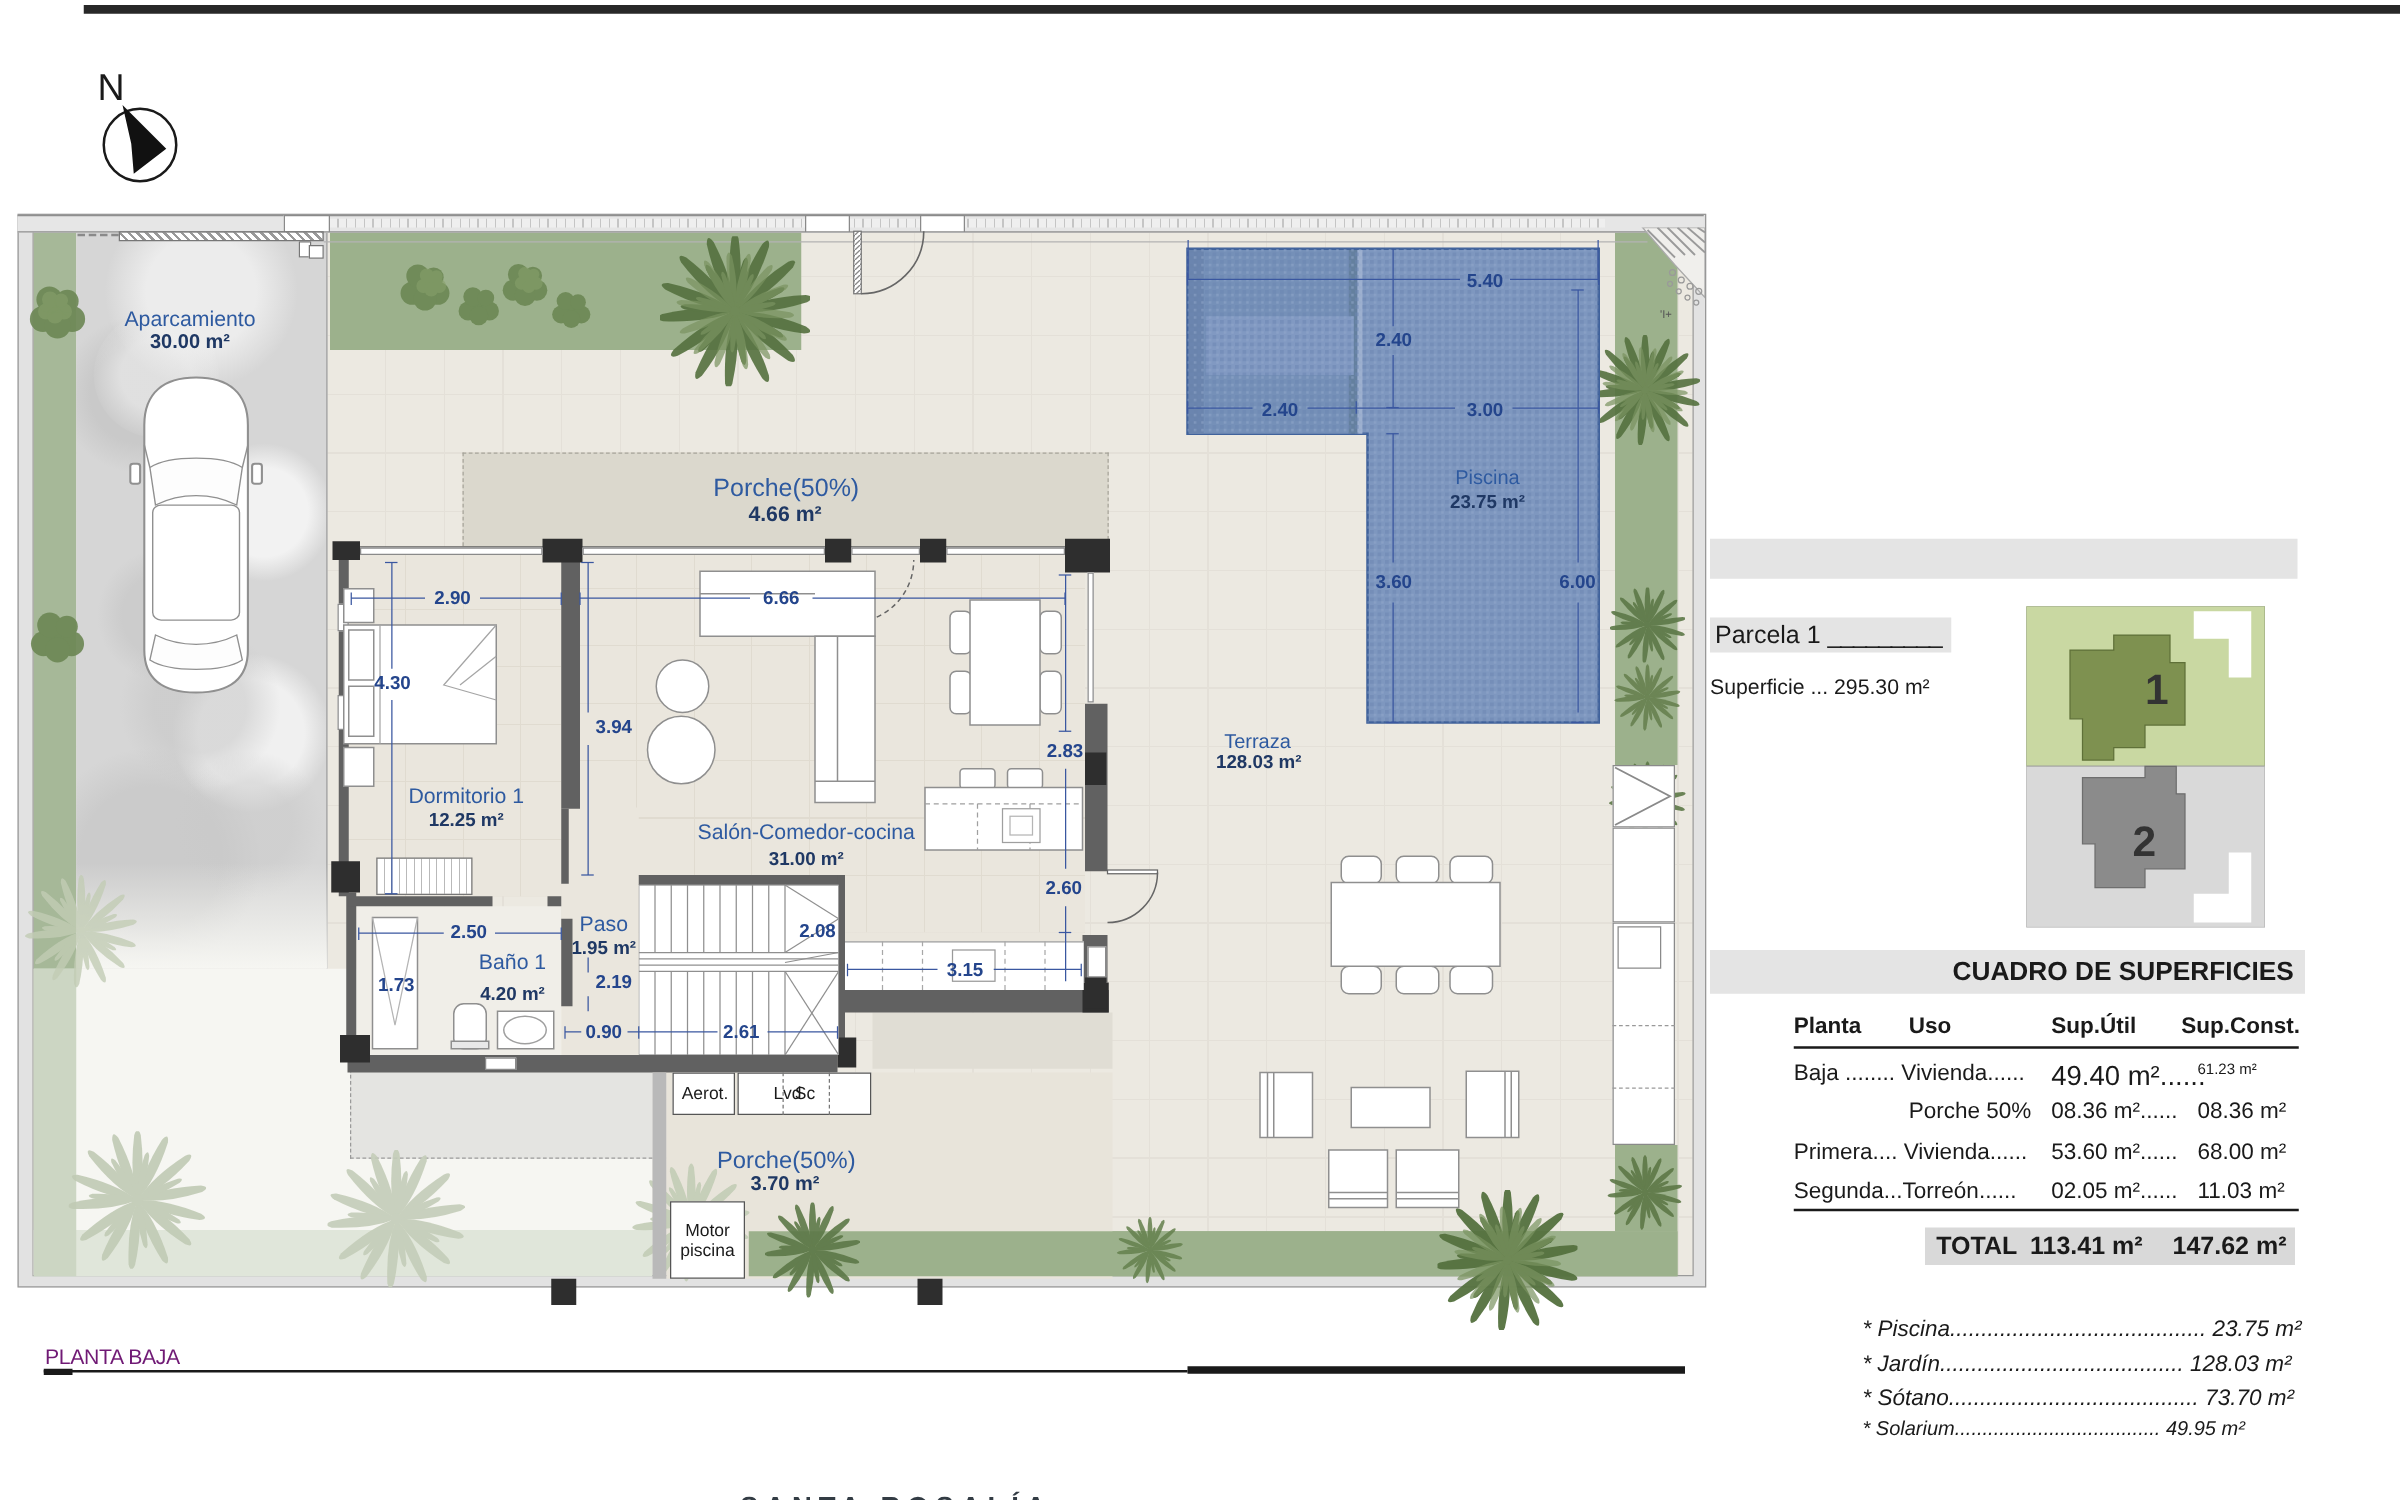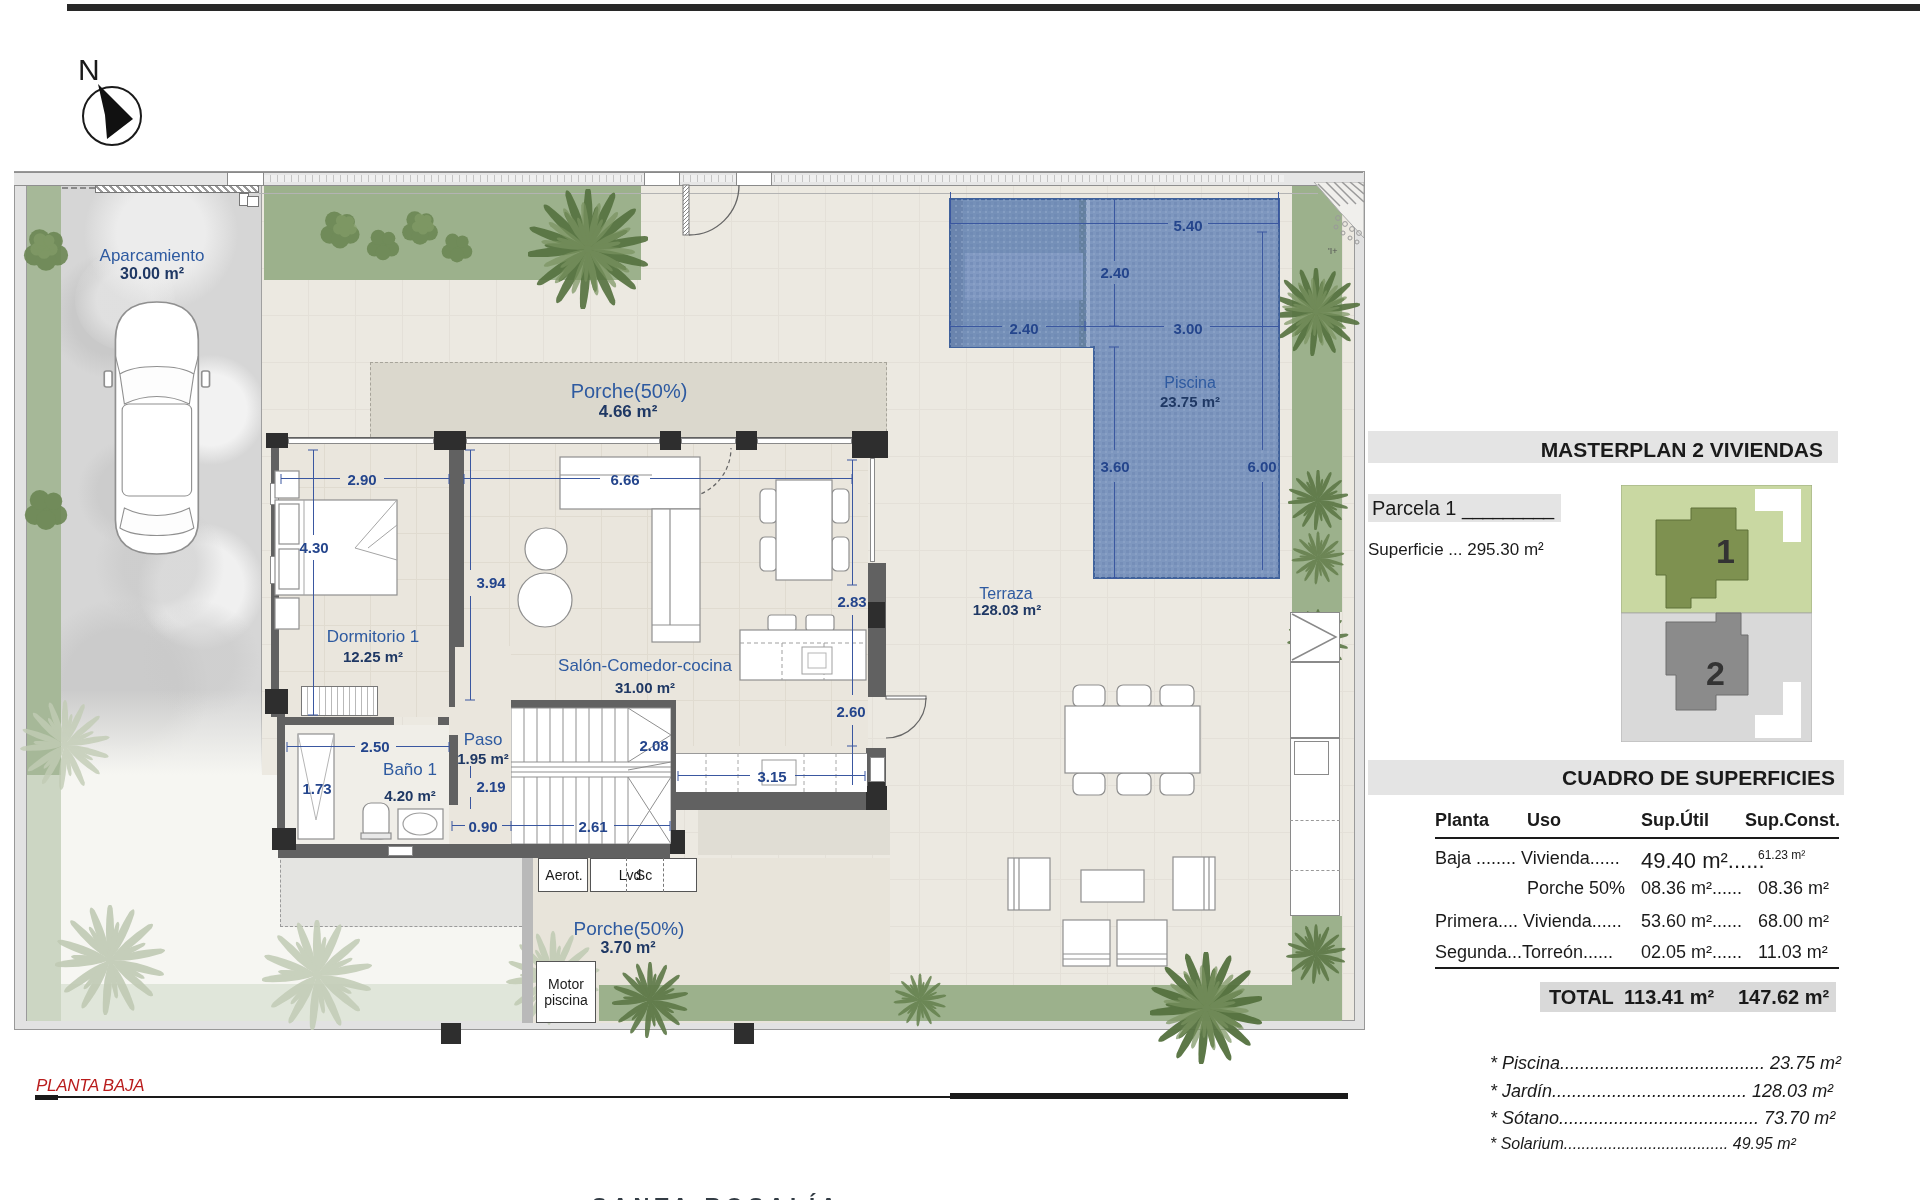--- a/index.html
+++ b/index.html
@@ -610,21 +610,20 @@
   <div class="lbl" style="left:410px;top:770px;">Baño 1</div>
   <div class="lblb" style="left:410px;top:796px;">4.20 m²</div>
   <div class="lbl" style="left:1006px;top:594px;font-size:16px;">Terraza</div>
   <div class="lblb" style="left:1007px;top:610px;">128.03 m²</div>
   <div class="lbl" style="left:1190px;top:383px;font-size:16px;">Piscina</div>
   <div class="lblb" style="left:1190px;top:402px;">23.75 m²</div>
   <div class="lbl" style="left:629px;top:929px;font-size:19px;">Porche(50%)</div>
   <div class="lblb" style="left:628px;top:948px;font-size:16px;">3.70 m²</div>
 
   <div class="abs" style="left:1368px;top:431px;width:470px;height:32px;background:#e4e4e4;"></div>
-  <div class="abs" style="left:1368px;top:438px;width:455px;text-align:right;font-size:21px;font-weight:bold;color:#1a1a1a;white-space:nowrap;">MASTERPLAN 2 VIVIENDAS</div>
   <div class="abs" style="left:1368px;top:494px;width:193px;height:28px;background:#e4e4e4;"></div>
   <div class="abs" style="left:1372px;top:497px;font-size:20px;color:#1a1a1a;">Parcela 1 <span style="letter-spacing:-1px;">_________</span></div>
   <div class="abs" style="left:1368px;top:540px;font-size:17px;color:#1a1a1a;">Superficie ... 295.30 m²</div>
 
   <svg class="abs" style="left:1621px;top:485px;" width="191" height="257" viewBox="0 0 191 257">
     <rect x="0" y="0" width="191" height="128" fill="#c9d8a2" stroke="#9aa87e" stroke-width="1"></rect>
     <rect x="0" y="128" width="191" height="129" fill="#d9d9d9" stroke="#b0b0b0" stroke-width="1"></rect>
     <polygon points="134,4 180,4 180,57 162,57 162,26 134,26" fill="#fff"></polygon>
     <polygon points="134,253 134,230 162,230 162,197 180,197 180,253" fill="#fff"></polygon>
     <polygon points="35,35 70,35 70,23 115,23 115,45 127,45 127,95 95,95 95,113 70,113 70,123 45,123 45,90 35,90" fill="#7e9150" stroke="#5f7038" stroke-width="1"></polygon>
@@ -662,20 +661,20 @@
   <div class="abs" style="left:1738px;top:986px;font-size:20px;font-weight:bold;color:#1a1a1a;">147.62 m²</div>
 
   <div class="abs" style="left:1490px;top:1053px;font-size:18px;font-style:italic;color:#1a1a1a;">* Piscina......................................... 23.75 m²</div>
   <div class="abs" style="left:1490px;top:1081px;font-size:18px;font-style:italic;color:#1a1a1a;">* Jardín....................................... 128.03 m²</div>
   <div class="abs" style="left:1490px;top:1108px;font-size:18px;font-style:italic;color:#1a1a1a;">* Sótano........................................ 73.70 m²</div>
   <div class="abs" style="left:1490px;top:1135px;font-size:16px;font-style:italic;color:#1a1a1a;">* Solarium..................................... 49.95 m²</div>
 
   <div class="pil" style="left:441px;top:1023px;width:20px;height:21px;"></div>
   <div class="pil" style="left:734px;top:1023px;width:20px;height:21px;"></div>
 
-  <div class="abs" style="left:36px;top:1076px;font-size:17px;letter-spacing:-0.3px;color:#b91c1c;font-style:italic;">PLANTA BAJA</div>
+  <div class="abs" style="left:36px;top:1076px;font-size:17px;letter-spacing:-0.3px;color:#701a75;">PLANTA BAJA</div>
   <div class="abs" style="left:35px;top:1096px;width:915px;height:2px;background:#1a1a1a;"></div>
   <div class="abs" style="left:35px;top:1095px;width:23px;height:5px;background:#1a1a1a;"></div>
   <div class="abs" style="left:950px;top:1093px;width:398px;height:6px;background:#1a1a1a;"></div>
 
   <div class="abs" style="left:592px;top:1193px;font-size:22px;font-weight:bold;letter-spacing:5.5px;color:#333c44;">SANTA ROSALÍA</div>
 
 </div>
 
 </body></html>

